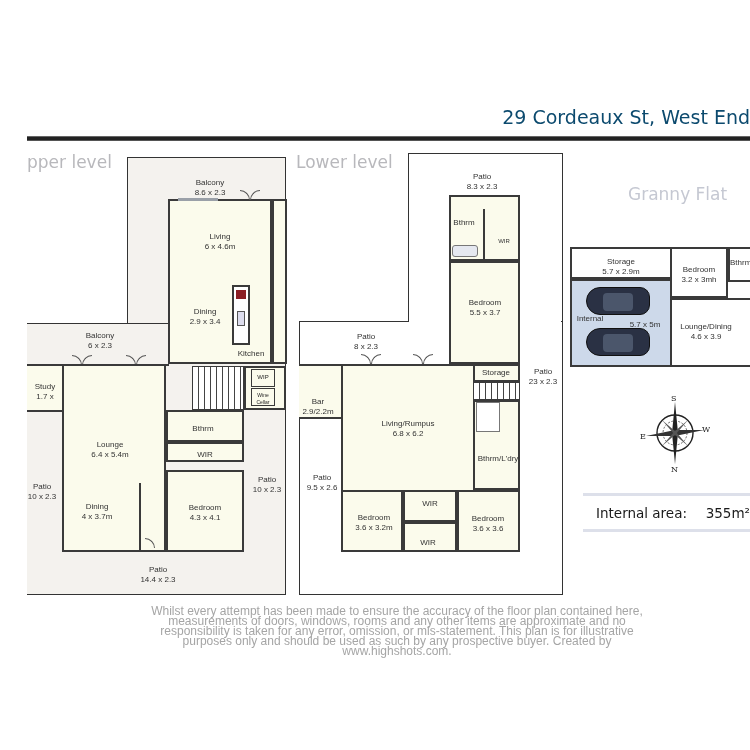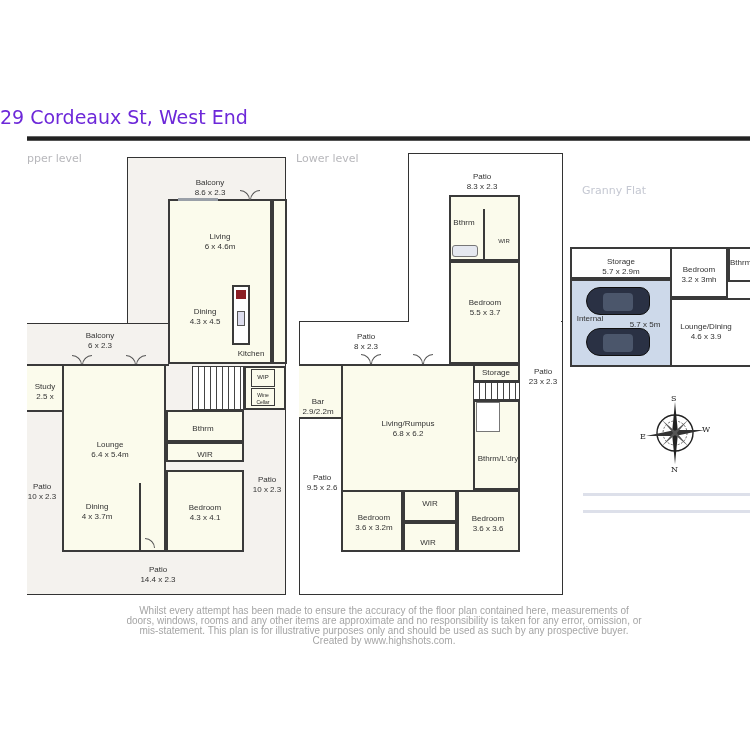--- a/index.html
+++ b/index.html
@@ -1,36 +1,36 @@
 <!DOCTYPE html>
 <html><head>
 <meta charset="utf-8">
 <style>
   * { box-sizing: border-box; margin: 0; padding: 0; }
   html, body { width: 750px; height: 750px; background: #ffffff; overflow: hidden; }
   body { position: relative; font-family: "Liberation Sans", sans-serif; color: #222; }
   .abs { position: absolute; }
-  .title { left: 0; top: 106px; width: 750px; text-align: left; font-family: "DejaVu Sans", sans-serif; font-size: 19px; color: #6d28d9; }
+  .title { left: 0; top: 106px; width: 750px; text-align: right; font-family: "DejaVu Sans", sans-serif; font-size: 19px; color: #0c4a6e; }
   .rule { left: 27px; top: 136px; width: 723px; height: 5px; background: #222; border-top: 1px solid #666; border-bottom: 1px solid #555; }
-  .level-label { font-family: "DejaVu Sans", sans-serif; font-size: 11px; color: #b8b8bc; }
+  .level-label { font-family: "DejaVu Sans", sans-serif; font-size: 17px; color: #b8b8bc; }
   .outline { border: 1.5px solid #333; background: #f4f2ee; }
   .outline-w { border: 1.5px solid #333; background: #ffffff; }
   .room { position: absolute; background: #fbfbec; border: 2px solid #3a3a3a; }
   .lbl { position: absolute; font-size: 8px; color: #333; text-align: center; line-height: 10px; white-space: nowrap; }
   .lbl span { display: block; }
   .sm { font-size: 6px; line-height: 7px; }
   .wall { position: absolute; background: #3a3a3a; }
   .win { position: absolute; background: #9aa0a8; }
   .door { position: absolute; width: 10px; height: 10px; border: 1px solid #555; border-radius: 0 10px 0 0; border-left: none; border-bottom: none; }
   .stairs { position: absolute; background: repeating-linear-gradient(90deg, #fff 0 5px, #444 5px 6px); border: 1.5px solid #3a3a3a; }
   .areas { left: 583px; top: 493px; width: 167px; border-top: 3px solid #dde0ea; border-bottom: 3px solid #dde0ea; padding: 7px 0 7px 13px; font-family: "DejaVu Sans", sans-serif; font-size: 13.5px; color: #1a1a1a; }
   .areas .row { display: flex; height: 19px; align-items: center; white-space: nowrap; }
   .areas .k { width: 110px; }
   .areas .v { width: 60px; text-align: right; }
-  .disclaimer { left: 124px; top: 606px; width: 520px; text-align: center; font-size: 10px; line-height: 10px; color: #a5a5a5; }
+  .disclaimer { left: 137px; top: 606px; width: 520px; text-align: center; font-size: 12px; line-height: 10px; color: #a5a5a5; }
   .car { position: absolute; width: 64px; height: 28px; background: #2a3144; border-radius: 14px 10px 10px 14px; border: 1px solid #111; }
   .car .glass { position: absolute; left: 16px; top: 5px; width: 30px; height: 18px; background: #4b566b; border-radius: 4px; }
   .carport { position: absolute; background: #cdd9ea; border: 2px solid #3a3a3a; }
 </style>
 </head>
 <body>
 
 <div class="abs title">29 Cordeaux St, West End</div>
 <div class="abs rule"></div>
 
@@ -54,42 +54,42 @@
   <div class="lbl" style="left:190px;top:178px;width:40px;">
       <span>Balcony</span>
       <span>8.6 x 2.3</span>
     </div>
   <div class="lbl" style="left:200px;top:232px;width:40px;">
       <span>Living</span>
       <span>6 x 4.6m</span>
     </div>
   <div class="lbl" style="left:185px;top:307px;width:40px;">
       <span>Dining</span>
-      <span>4.3 x 4.5</span>
+      <span>2.9 x 3.4</span>
     </div>
   <div class="lbl" style="left:236px;top:349px;width:30px;">
       <span>Kitchen</span>
     </div>
 
   <div class="lbl" style="left:80px;top:331px;width:40px;">
       <span>Balcony</span>
       <span>6 x 2.3</span>
     </div>
 
   <div class="wall" style="left:27px;top:364px;width:142px;height:2px;"></div>
   <div class="door" style="left:72px;top:355px;"></div>
   <div class="door" style="left:82px;top:355px;transform:scaleX(-1);"></div>
   <div class="door" style="left:126px;top:355px;"></div>
   <div class="door" style="left:136px;top:355px;transform:scaleX(-1);"></div>
   <div class="abs" style="left:96px;top:365px;width:26px;height:9px;border:2px solid #3a3a3a;background:#fff;font-size:5px;text-align:center;line-height:6px;">Fireplace</div>
 
   <div class="room" style="left:27px;top:364px;width:44px;height:48px;border-left:none;"></div>
   <div class="lbl" style="left:30px;top:382px;width:30px;">
       <span>Study</span>
-      <span>2.5 x</span>
+      <span>1.7 x</span>
     </div>
 
   <div class="room" style="left:62px;top:364px;width:104px;height:188px;"></div>
   <div class="lbl" style="left:85px;top:440px;width:50px;">
       <span>Lounge</span>
       <span>6.4 x 5.4m</span>
     </div>
   <div class="lbl" style="left:77px;top:502px;width:40px;">
       <span>Dining</span>
       <span>4 x 3.7m</span>
@@ -213,21 +213,21 @@
   <div class="lbl" style="left:416px;top:538px;width:24px;">
       <span>WIR</span>
     </div>
   <div class="room" style="left:457px;top:490px;width:63px;height:62px;"></div>
   <div class="lbl" style="left:468px;top:514px;width:40px;">
       <span>Bedroom</span>
       <span>3.6 x 3.6</span>
     </div>
 </div>
 
-<div class="abs level-label" style="left:582px;top:184px;color:#c5c8d2;">Granny Flat</div>
+<div class="abs level-label" style="left:628px;top:184px;color:#c5c8d2;">Granny Flat</div>
 
 <div>
   <div class="room" style="left:570px;top:247px;width:102px;height:32px;background:#fff;"></div>
   <div class="lbl" style="left:596px;top:257px;width:50px;">
       <span>Storage</span>
       <span>5.7 x 2.9m</span>
     </div>
 
   <div class="carport" style="left:570px;top:279px;width:102px;height:88px;"></div>
   <div class="car" style="left:586px;top:287px;">
@@ -269,15 +269,19 @@
     <polygon points="22,28 36,40 48,54 34,42" fill="#555"></polygon>
     <polygon points="48,28 36,42 22,54 34,40" fill="#555"></polygon>
     <text x="31" y="9" font-size="8" font-family="DejaVu Serif, serif" fill="#222">S</text>
     <text x="31" y="80" font-size="8" font-family="DejaVu Serif, serif" fill="#222">N</text>
     <text x="0" y="47" font-size="8" font-family="DejaVu Serif, serif" fill="#222">E</text>
     <text x="62" y="40" font-size="8" font-family="DejaVu Serif, serif" fill="#222">W</text>
   </svg>
 </div>
 
 <div class="abs areas">
+  <div class="row">
+      <span class="k">Internal area:</span>
+      <span class="v">355m²</span>
+    </div>
 </div>
 
 <div class="abs disclaimer">Whilst every attempt has been made to ensure the accuracy of the floor plan contained here, measurements of doors, windows, rooms and any other items are approximate and no responsibility is taken for any error, omission, or mis-statement. This plan is for illustrative purposes only and should be used as such by any prospective buyer.  Created by www.highshots.com.</div>
 
 </body></html>

